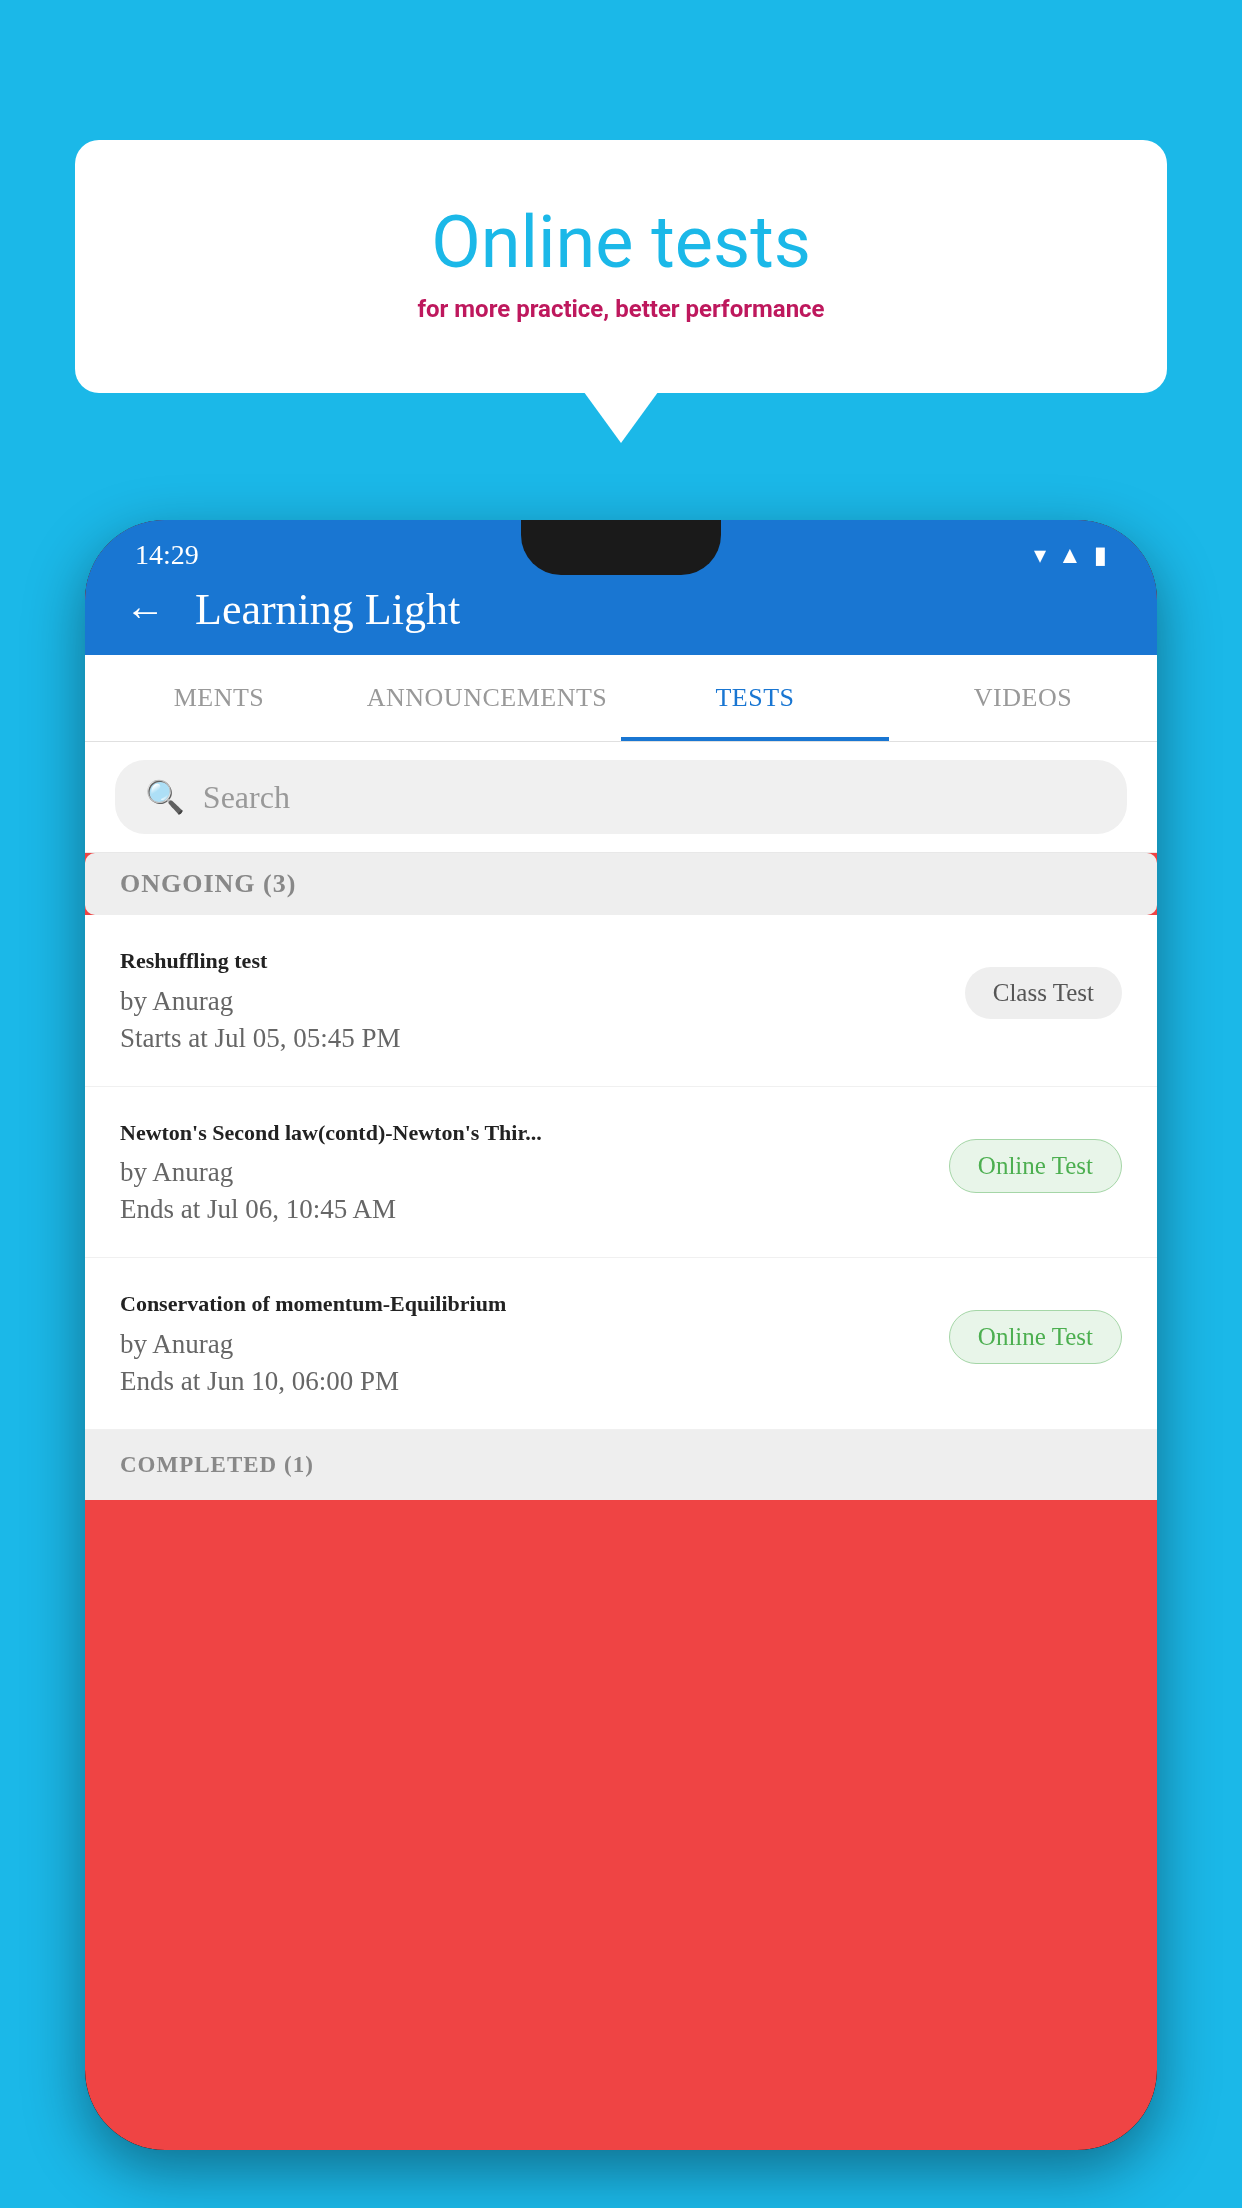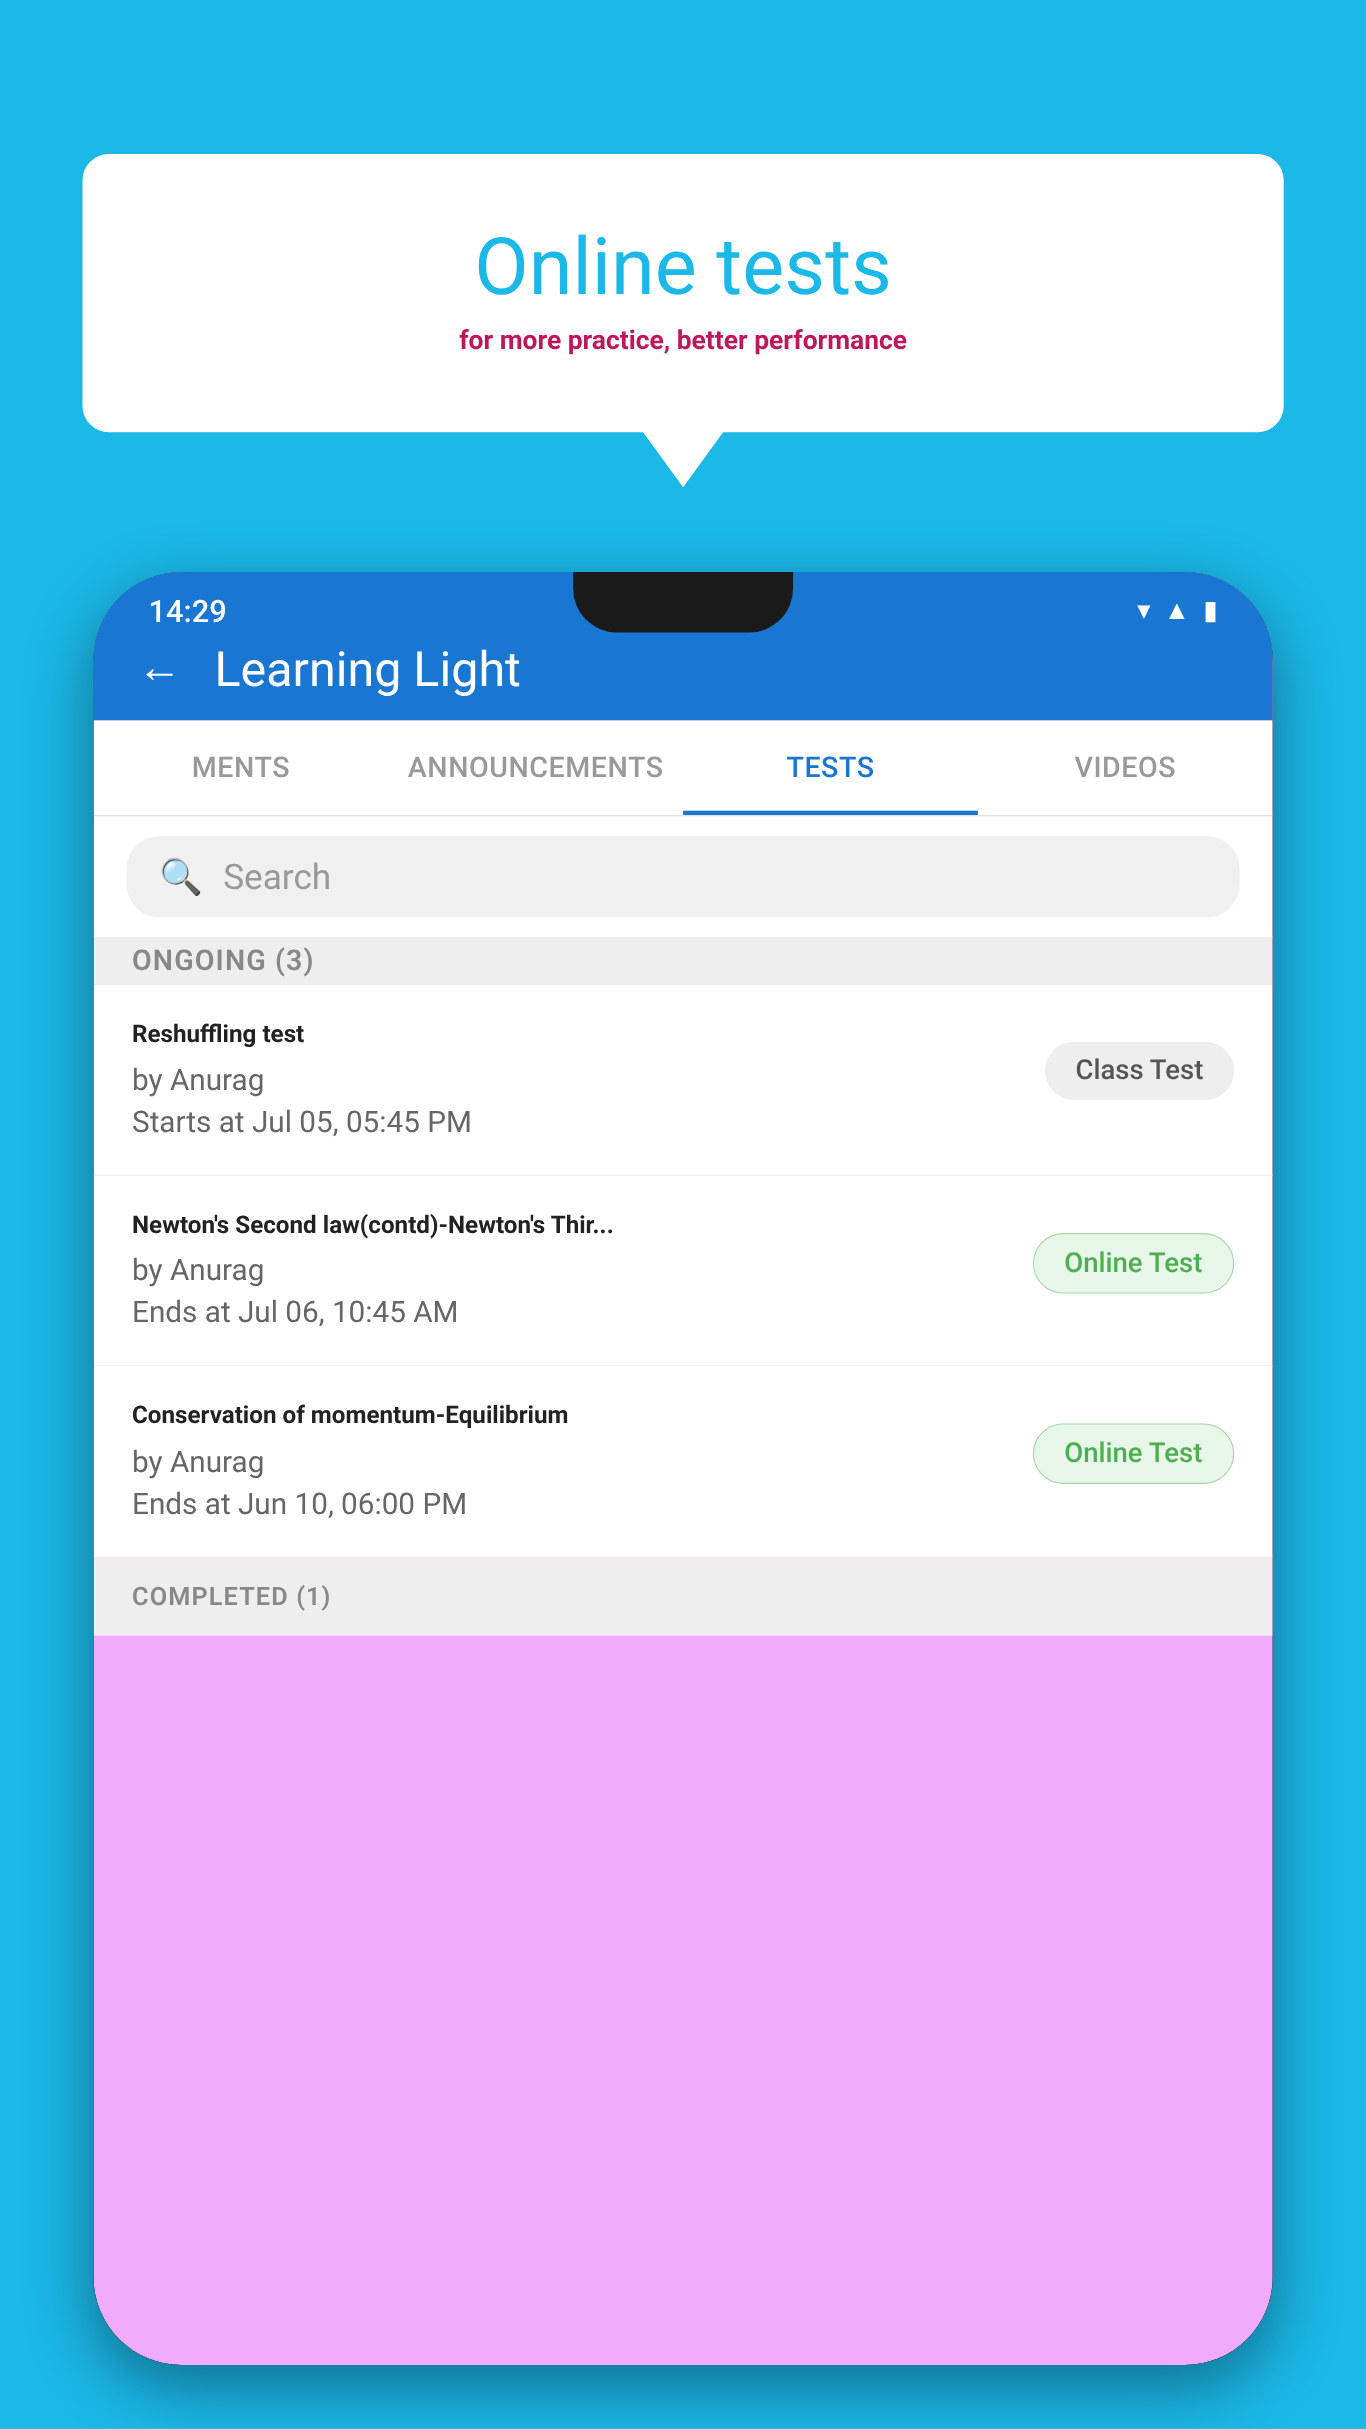--- a/index.html
+++ b/index.html
@@ -109,23 +109,24 @@
       font-size: 24px;
     }
 
     
     .app-screen {
       position: absolute;
       top: 0;
       left: 0;
       right: 0;
       bottom: 0;
-      background: #f0abfc;
+      background: #ef4444;
       border-radius: 80px;
       overflow: hidden;
+      font-family: Liberation Serif, serif;
     }
 
     
     .app-bar {
       background: #1976D2;
       height: 135px;
       display: flex;
       align-items: flex-end;
       padding: 0 40px 20px;
       padding-top: 70px;
@@ -190,26 +191,27 @@
       color: #999;
       font-size: 32px;
     }
     .search-placeholder {
       font-size: 32px;
       color: #999;
     }
 
     
     .section-header {
-      padding: 6px 35px;
+      padding: 16px 35px;
       font-size: 26px;
       font-weight: 600;
       color: #888;
       letter-spacing: 1px;
       background: #EEEEEE;
+      border-radius: 10px;
     }
 
     
     .test-list {
       background: white;
     }
     .test-item {
       padding: 32px 35px;
       border-bottom: 1px solid #F0F0F0;
       display: flex;

